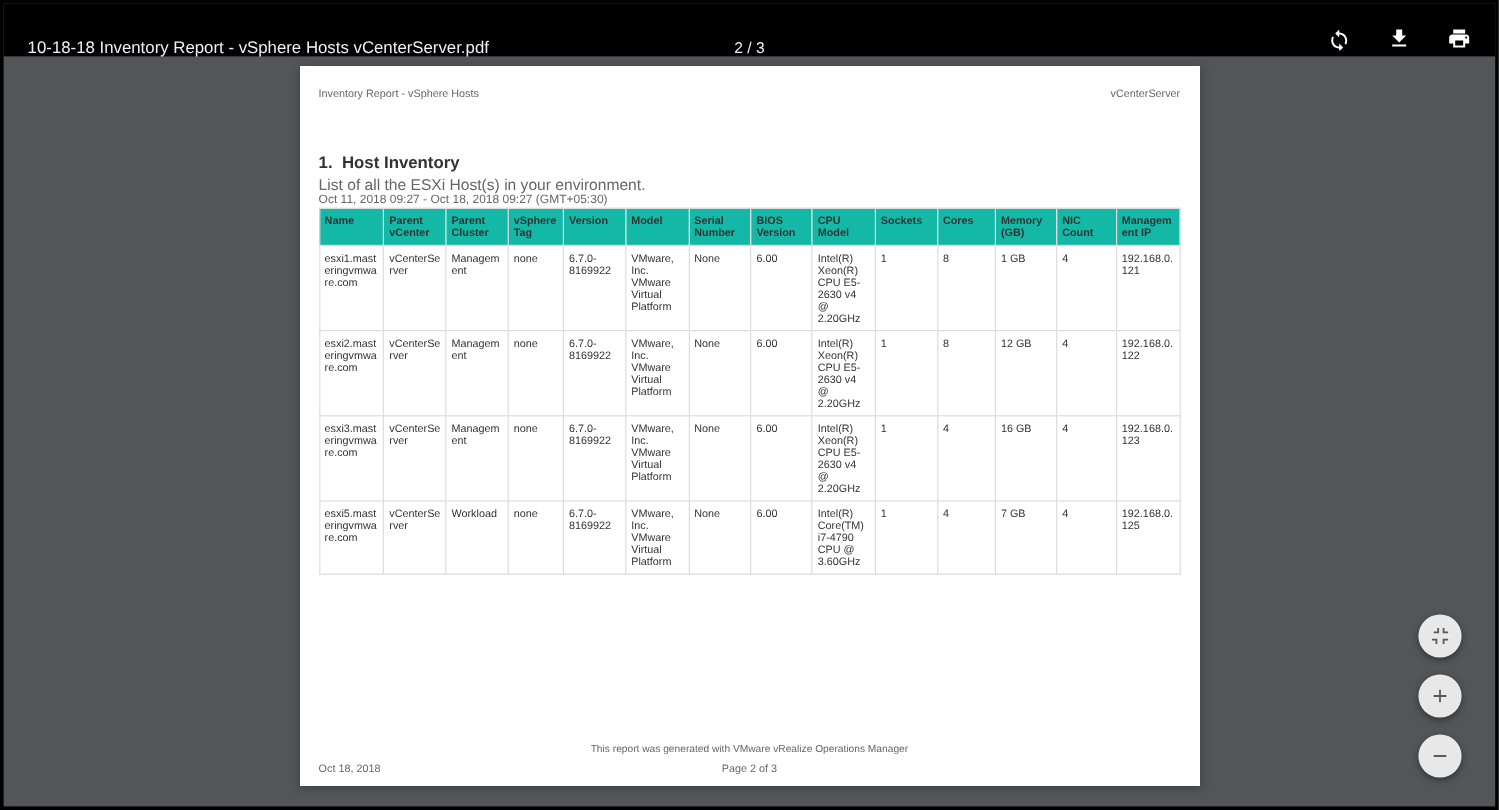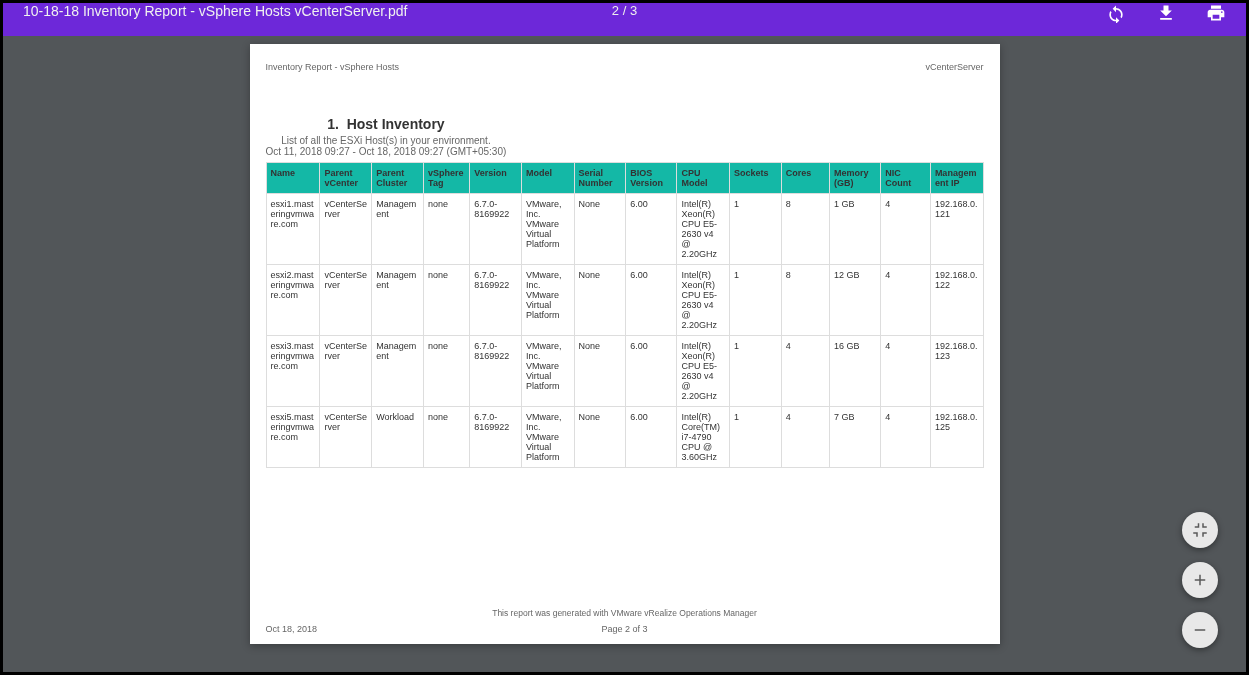--- a/index.html
+++ b/index.html
@@ -12,25 +12,25 @@
     position: relative;
   }
   .outer {
     position: absolute;
     top: 3px; left: 3px; right: 3px; bottom: 3px;
     background: #525659;
     display: flex;
     flex-direction: column;
   }
   .toolbar {
-    height: 33px;
-    background: #6d28d9;
+    height: 44px;
+    background: #000000;
     color: #fff;
     display: flex;
-    align-items: flex-start;
+    align-items: flex-end;
     padding: 0 20px;
     position: relative;
     flex-shrink: 0;
   }
   .doc-title {
     font-size: 14px;
     color: #f0f0f0;
     white-space: nowrap;
   }
   .page-indicator {
@@ -132,29 +132,28 @@
     font-size: 12px;
     font-weight: 600;
     color: #1a3a5c;
     letter-spacing: 1px;
   }
 
   .section-title {
     position: absolute;
     left: 0;
     top: 42px;
-    text-align: center;
   }
   .section-title h2 {
     font-size: 14px;
     font-weight: 600;
     color: #333;
   }
   .section-title .desc {
-    font-size: 10px;
+    font-size: 13px;
     color: #666;
     margin-top: 3px;
   }
   .section-title .dates {
     font-size: 10px;
     color: #666;
   }
 
   table.inv {
     width: 100%;

